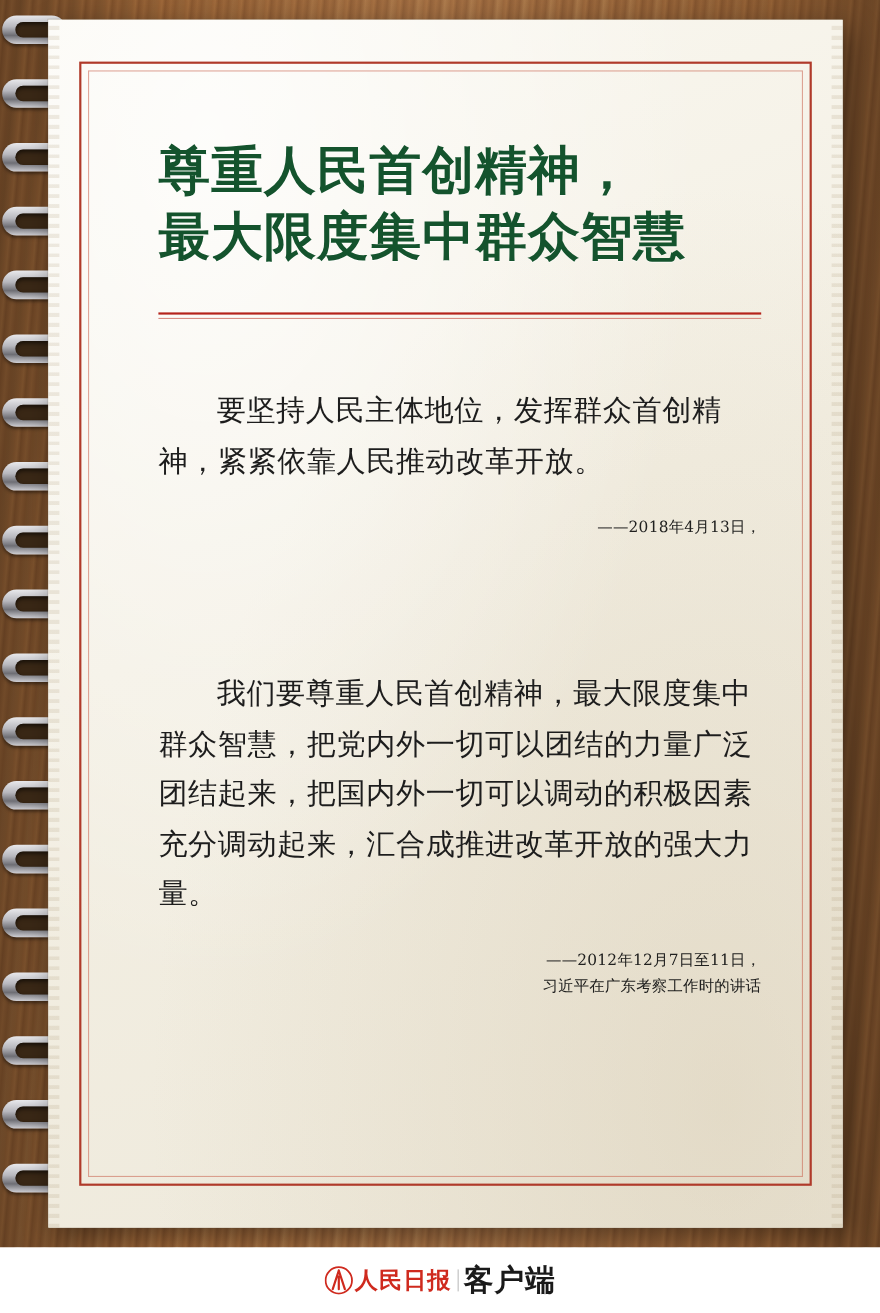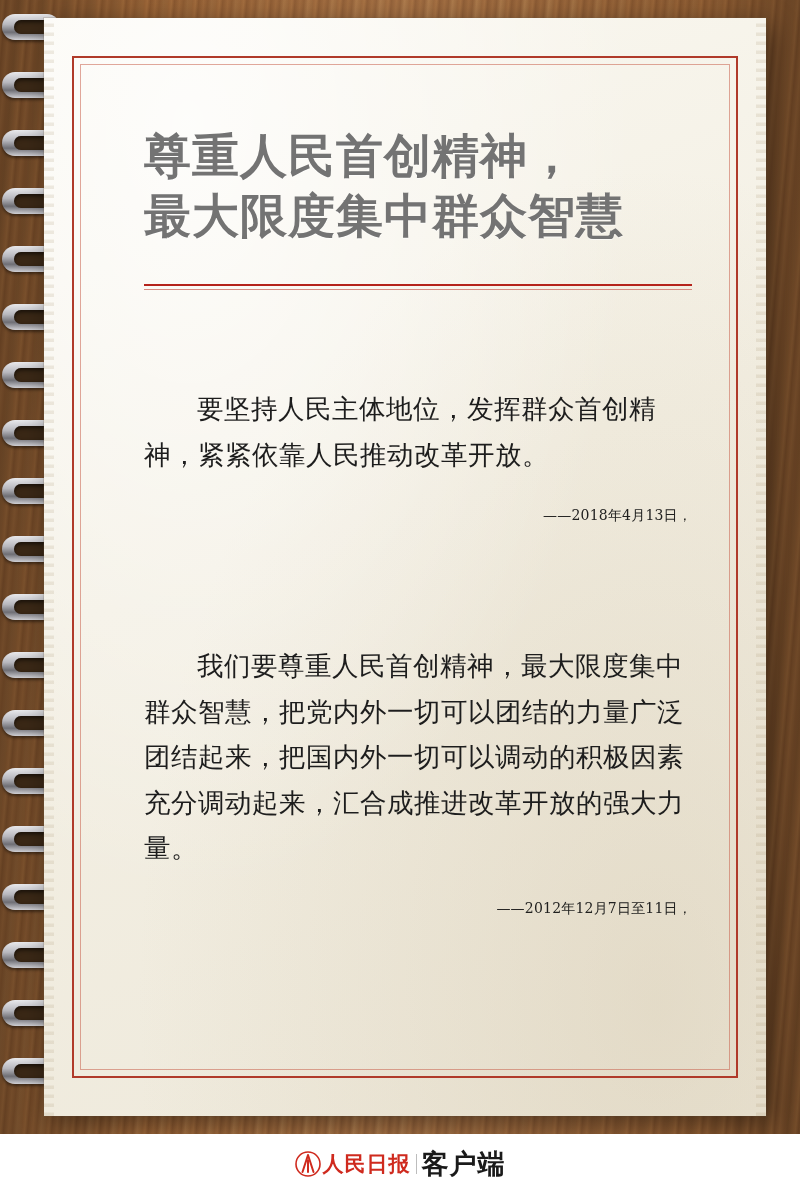--- a/index.html
+++ b/index.html
@@ -105,21 +105,21 @@
   .edge-rough.left { left: 0; }
   .edge-rough.right { right: 0; }
 
   
   .content {
     position: absolute;
     left: 70px; top: 80px;
     width: 582px;
   }
   .title {
-    color: #737373;
+    color: #14532d;
     font-family: "DejaVu Serif", "Liberation Serif", serif;
     font-weight: 700;
     font-size: 47px;
     line-height: 1.28;
     letter-spacing: 1px;
     margin: 28px 0 0 30px;
     white-space: pre-line;
     text-shadow: 0 1px 0 rgba(255,255,255,.6);
   }
   .rule {
@@ -129,21 +129,21 @@
     border-top: 2px solid #b5231b;
   }
   .rule-sub {
     margin: 3px 0 0 30px;
     width: 548px;
     height: 0;
     border-top: 1px solid #d88d83;
   }
 
   .quote-block { margin: 0 0 0 30px; }
-  .quote-block.first { margin-top: 96px; }
+  .quote-block.first { margin-top: 61px; }
   .quote-block.second { margin-top: 116px; }
 
   .quote-text {
     color: #1d1d1d;
     font-family: "DejaVu Serif", "Liberation Serif", serif;
     font-size: 26.5px;
     line-height: 1.72;
     text-indent: 2em;
     letter-spacing: 0.5px;
     width: 548px;
@@ -244,20 +244,21 @@
       <p class="quote-text">要坚持人民主体地位，发挥群众首创精神，紧紧依靠人民推动改革开放。</p>
       <div class="attribution">
         <div class="attr-line1">——2018年4月13日，</div>
       </div>
     </div>
 
     <div class="quote-block second">
       <p class="quote-text">我们要尊重人民首创精神，最大限度集中群众智慧，把党内外一切可以团结的力量广泛团结起来，把国内外一切可以调动的积极因素充分调动起来，汇合成推进改革开放的强大力量。</p>
       <div class="attribution">
         <div class="attr-line1">——2012年12月7日至11日，</div>
+        <div class="attr-line2">习近平在广东考察工作时的讲话</div>
       </div>
     </div>
 
   </div>
 </div>
 
 <div class="footer">
   <span class="brand-mark">
     <svg width="26" height="26" viewBox="0 0 26 26" aria-hidden="true">
       <circle cx="13" cy="13" r="12" fill="none" stroke="#cf2a1e" stroke-width="1.6"></circle>

